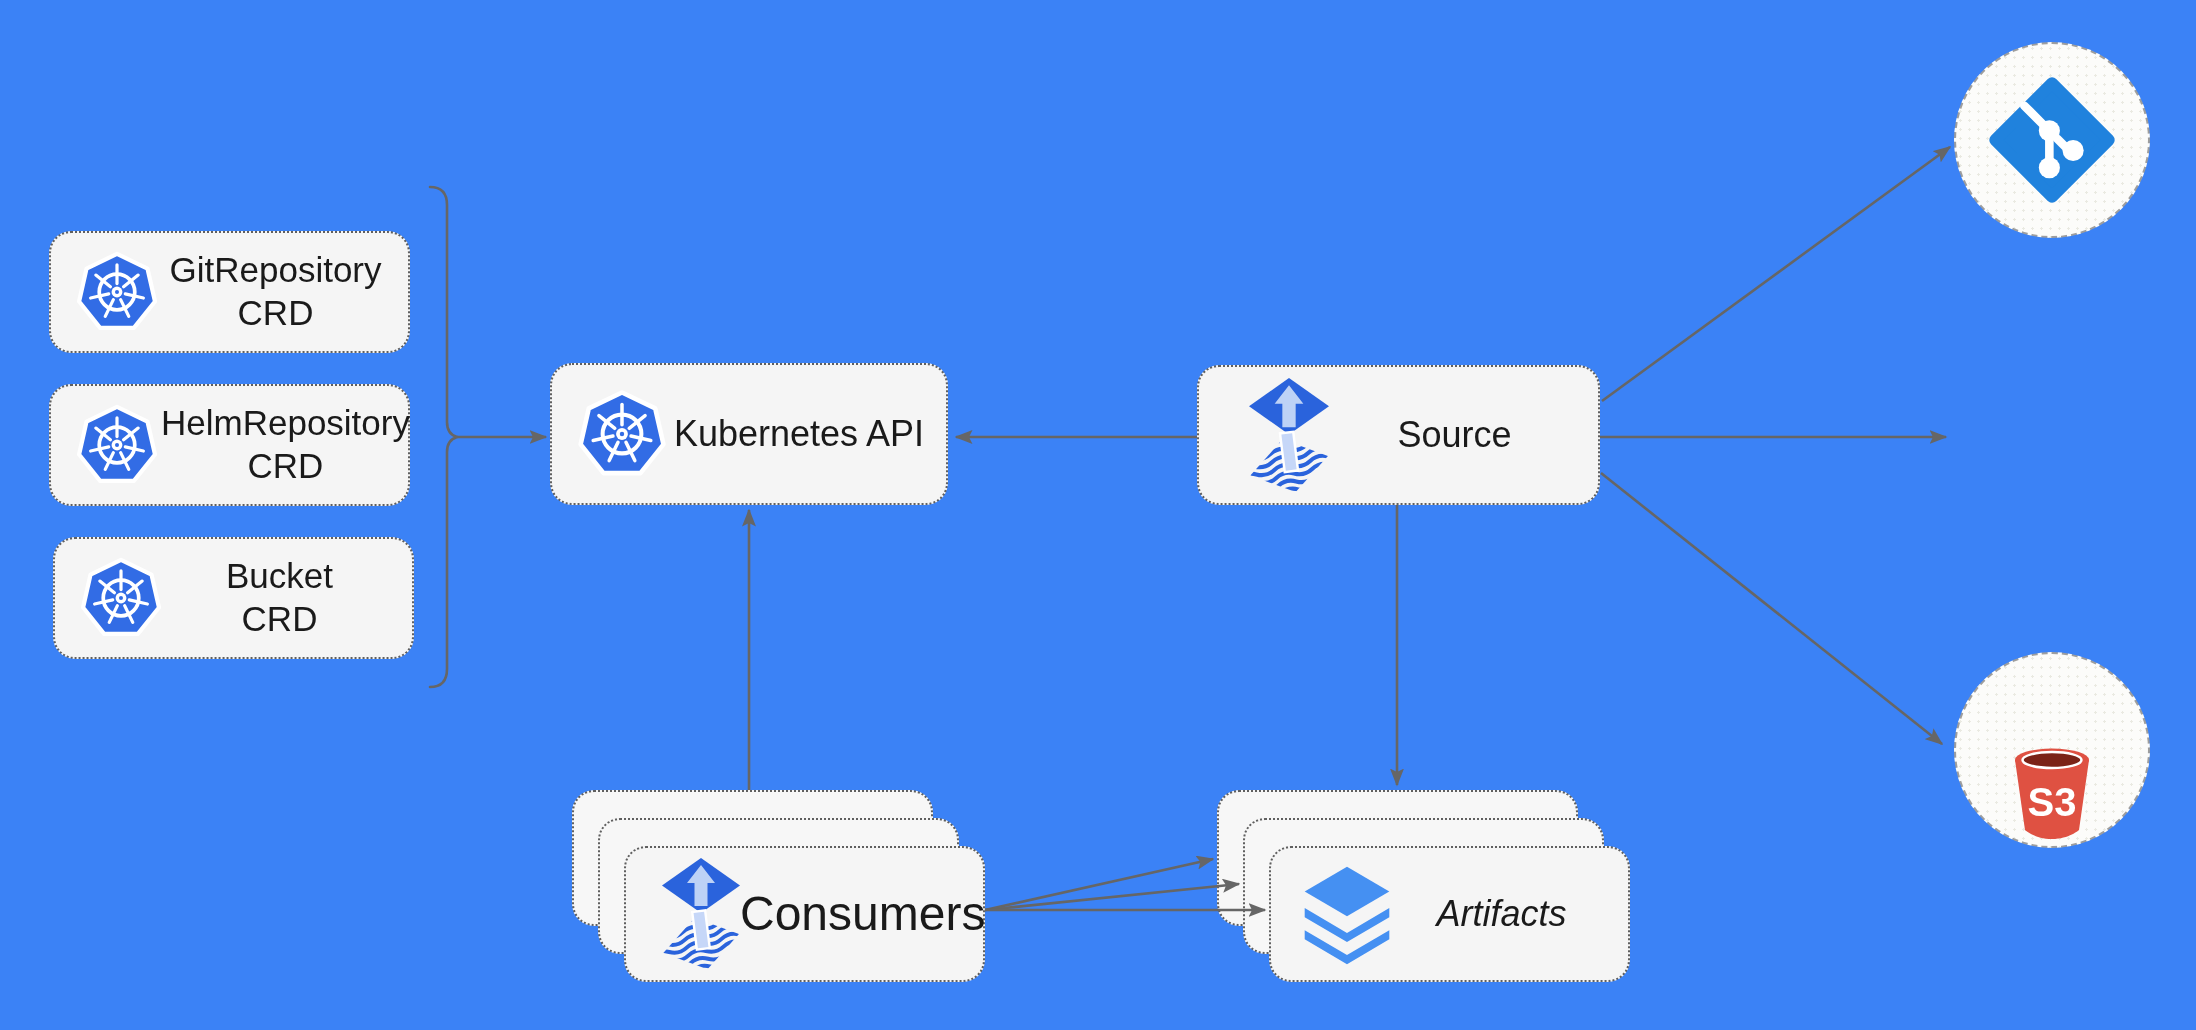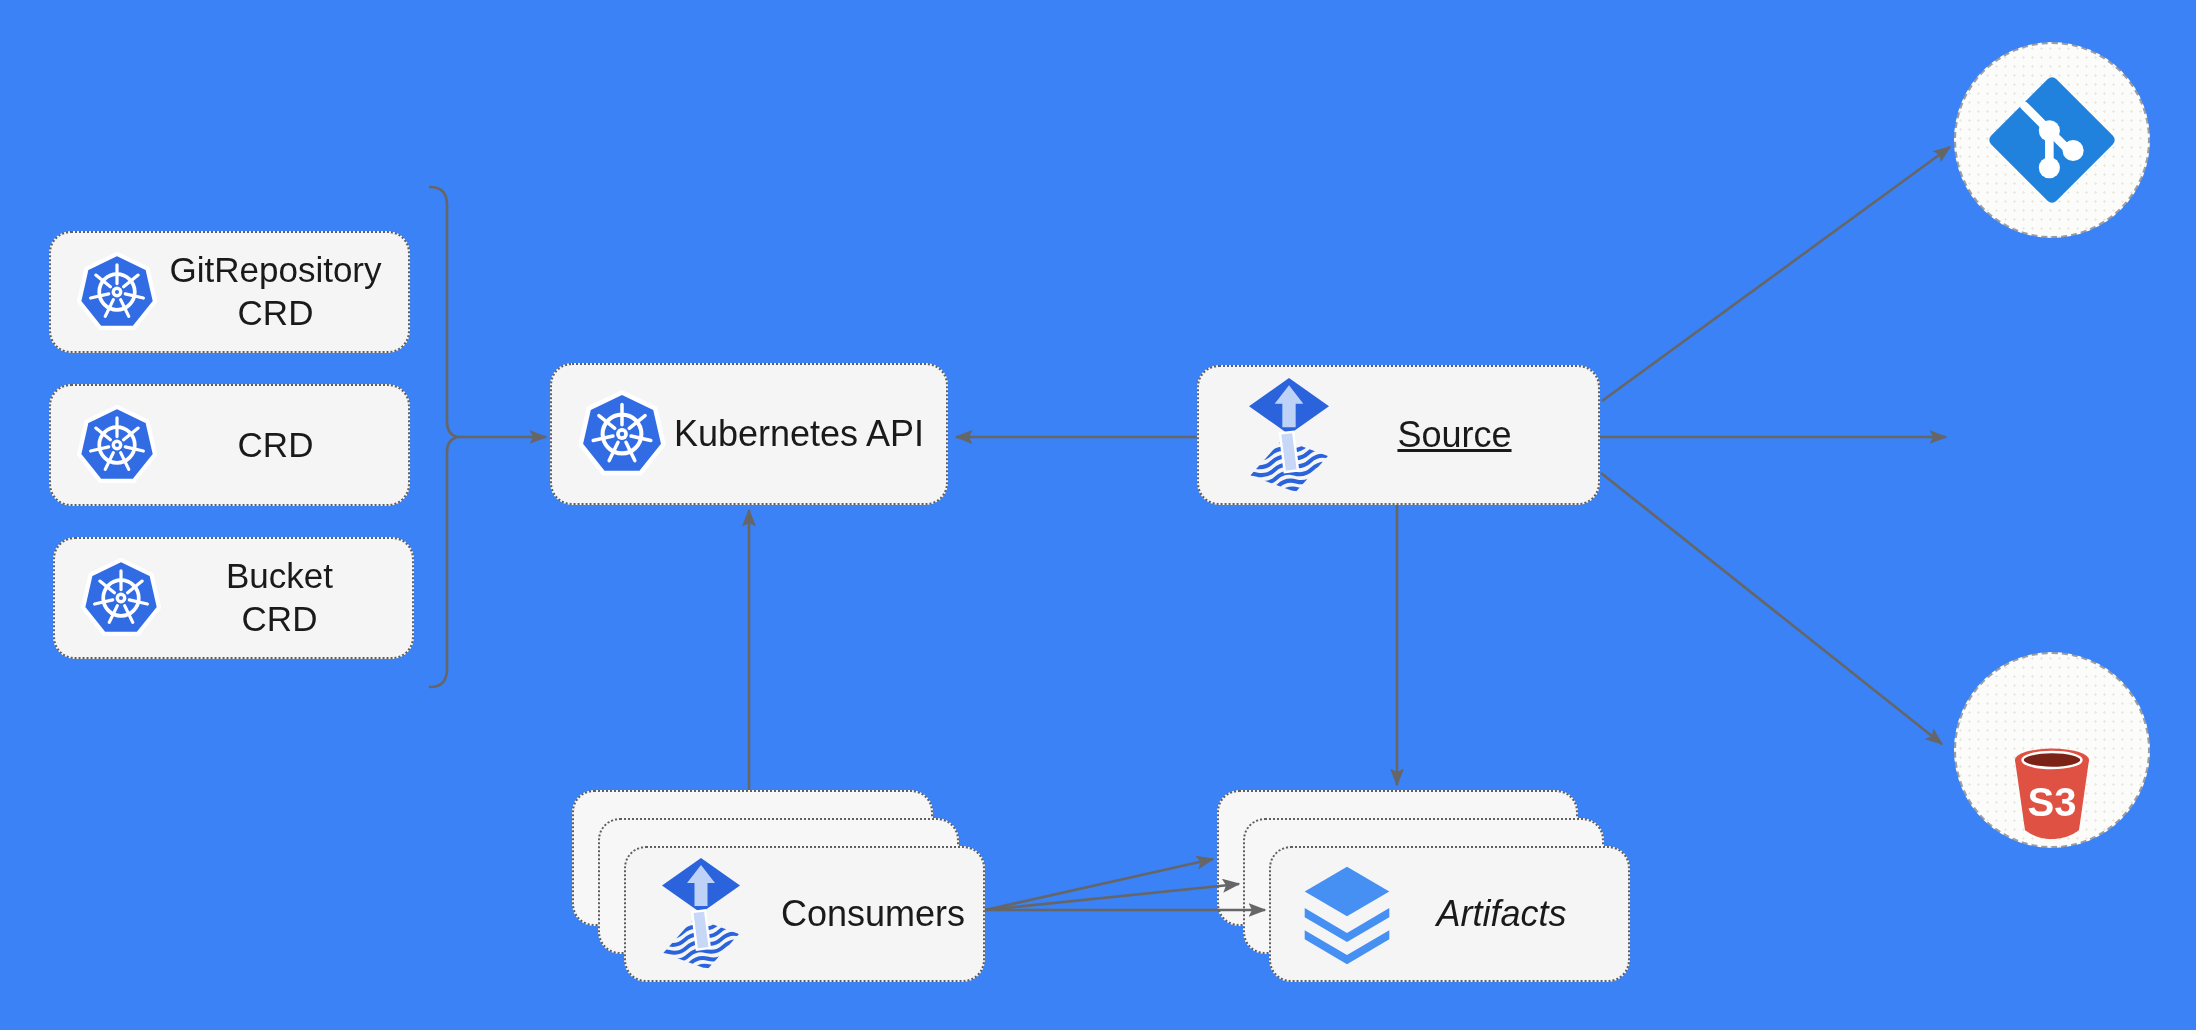--- a/index.html
+++ b/index.html
@@ -89,20 +89,21 @@
           <line x1="56.3" y1="61" x2="65.9" y2="80.8"></line>
           <line x1="47.7" y1="61" x2="38.1" y2="80.8"></line>
           <line x1="42.2" y1="54.2" x2="20.8" y2="59.1"></line>
           <line x1="44.2" y1="45.8" x2="27" y2="32"></line>
         </g>
         <circle cx="52" cy="52" r="6.4" fill="#ffffff"></circle>
         <circle cx="52" cy="52" r="2.4" fill="#326ce5"></circle>
       </svg>
     </span>
     <span class="lbl">
+      <div>HelmRepository</div>
       <div>CRD</div>
     </span>
   </div>
 
   <div class="box" style="left:53px;top:537px;width:361px;height:122px;align-items:center;">
     <span class="icon-wrap">
       <svg width="88" height="88" viewBox="0 0 104 104">
         <polygon points="52,7 88,24.3 96.9,63.2 72,94.4 32,94.4 7.2,63.2 16,24.3" fill="#326ce5" stroke="#ffffff" stroke-width="5" stroke-linejoin="round"></polygon>
         <circle cx="52" cy="52" r="21" fill="none" stroke="#ffffff" stroke-width="4.4"></circle>
         <g stroke="#ffffff" stroke-width="3.8" stroke-linecap="round">
@@ -138,21 +139,21 @@
           <line x1="42.2" y1="54.2" x2="20.8" y2="59.1"></line>
           <line x1="44.2" y1="45.8" x2="27" y2="32"></line>
         </g>
         <circle cx="52" cy="52" r="6.4" fill="#ffffff"></circle>
         <circle cx="52" cy="52" r="2.4" fill="#326ce5"></circle>
       </svg>
     </span>
     <span class="lbl" style="font-size:36px;">Kubernetes API</span>
   </div>
 
-  <div class="box" style="left:1197px;top:365px;width:403px;height:140px;text-decoration:underline;">
+  <div class="box" style="left:1197px;top:365px;width:403px;height:140px;">
     <span class="icon-wrap" style="margin-left:28px;">
       <svg width="80" height="115" viewBox="0 0 78 112">
         <defs>
           <clipPath id="fluxwaveA">
               <polygon points="39,59 78,85.5 39,112 0,85.5"></polygon>
             </clipPath>
         </defs>
         <polygon points="39,0 78,27.5 39,55 0,27.5" fill="#2a63dc"></polygon>
         <g clip-path="url(#fluxwaveA)" transform="rotate(-14 39 85)" stroke="#2a63dc" stroke-width="4" fill="none">
           <path d="M-12 62 q 9 -5 18 0 t 18 0 t 18 0 t 18 0 t 18 0 t 18 0"></path>
@@ -189,21 +190,21 @@
           <path d="M-12 78 q 9 -5 18 0 t 18 0 t 18 0 t 18 0 t 18 0 t 18 0"></path>
           <path d="M-12 86 q 9 -5 18 0 t 18 0 t 18 0 t 18 0 t 18 0 t 18 0"></path>
           <path d="M-12 94 q 9 -5 18 0 t 18 0 t 18 0 t 18 0 t 18 0 t 18 0"></path>
           <path d="M-12 102 q 9 -5 18 0 t 18 0 t 18 0 t 18 0 t 18 0 t 18 0"></path>
           <path d="M-12 110 q 9 -5 18 0 t 18 0 t 18 0 t 18 0 t 18 0 t 18 0"></path>
         </g>
         <rect x="32.5" y="53" width="13" height="38" fill="#c6d7f8" stroke="#ffffff" stroke-width="2.4" transform="rotate(-7 39 72)"></rect>
         <polygon points="39,7 53,25 45.5,25 45.5,48 32.5,48 32.5,25 25,25" fill="#bdd2f6"></polygon>
       </svg>
     </span>
-    <span class="lbl" style="font-size:36px;text-align:right;">Consumers</span>
+    <span class="lbl" style="font-size:48px;">Consumers</span>
   </div>
 
   <div class="box stack" style="left:1217px;top:790px;width:361px;height:136px;"></div>
   <div class="box stack" style="left:1243px;top:818px;width:361px;height:136px;"></div>
   <div class="box" style="left:1269px;top:846px;width:361px;height:136px;">
     <span class="icon-wrap" style="margin-left:8px;">
       <svg width="92" height="103" viewBox="0 0 100 112" fill="#4590f2">
         <polygon points="50,4 96,31 50,58 4,31"></polygon>
         <polygon points="4,49 50,76 96,49 96,59 50,86 4,59"></polygon>
         <polygon points="4,73 50,100 96,73 96,83 50,110 4,83"></polygon>

